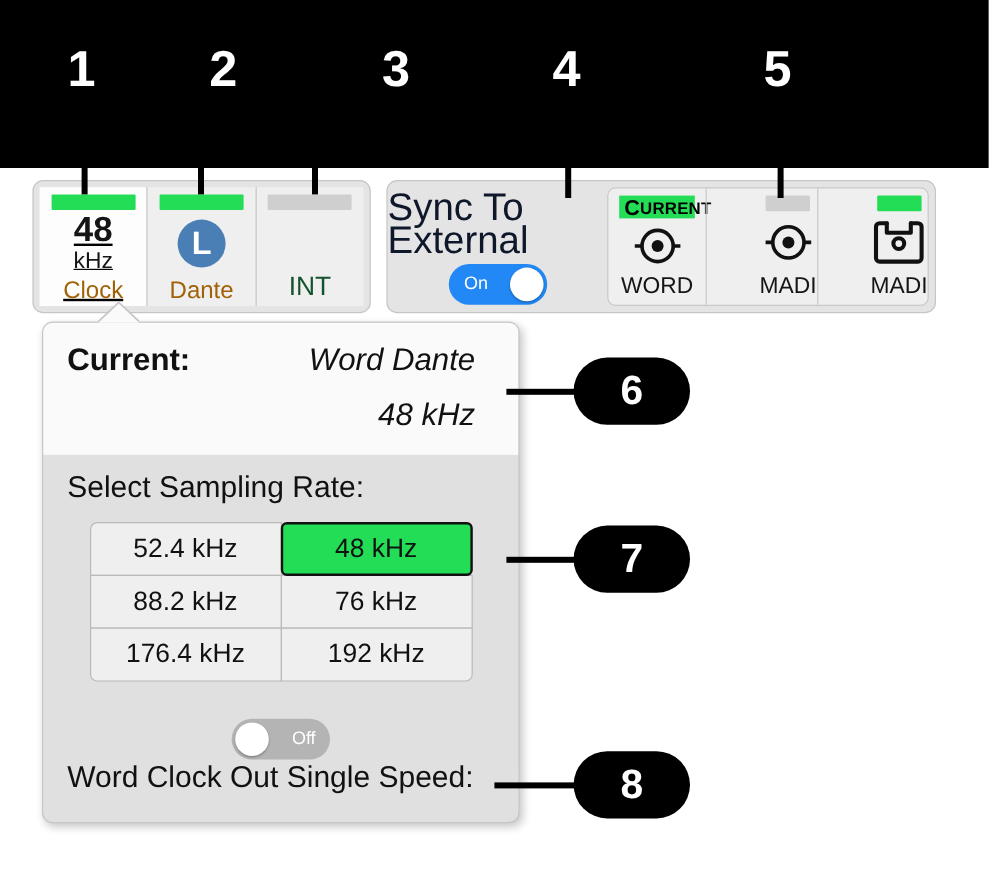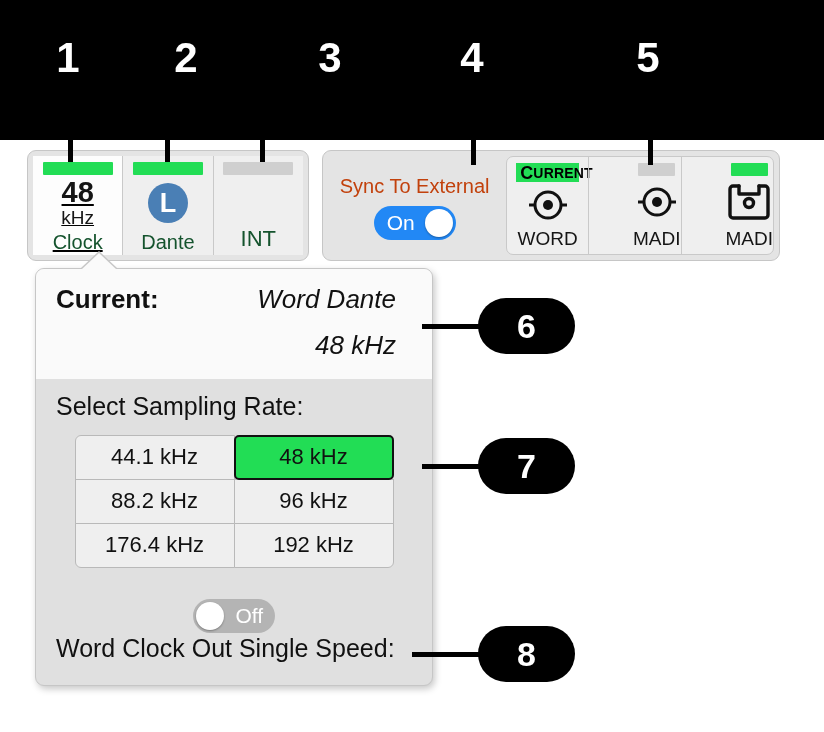--- a/index.html
+++ b/index.html
@@ -94,21 +94,21 @@
     line-height: 29px;
     margin-top: 2px;
   }
   .rate-unit {
     font-size: 19px;
     color: #151515;
     line-height: 22px;
   }
   .cell-caption {
     font-size: 20px;
-    color: #14532d;
+    color: #a16207;
     line-height: 24px;
     padding-bottom: 1px;
   }
   .int-label {
     font-size: 22px;
     color: #14532d;
     margin-top: 48px;
   }
   .dante-badge {
     width: 40px;
@@ -139,22 +139,22 @@
   }
   #sync-ext-box {
     width: 195px;
     display: flex;
     flex-direction: column;
     align-items: center;
     justify-content: center;
     box-sizing: border-box;
   }
   #sync-ext-label {
-    font-size: 20px;
-    color: #c2410c;
+    font-size: 32px;
+    color: #0f172a;
     line-height: 28px;
   }
   .toggle {
     margin-top: 6px;
     width: 82px;
     height: 34px;
     border-radius: 17px;
     position: relative;
     box-sizing: border-box;
   }
@@ -169,21 +169,21 @@
     background: #ffffff;
     box-shadow: 0 1px 2px rgba(0,0,0,0.32);
   }
   .toggle.on .knob { right: 3px; }
   .toggle.off .knob { left: 3px; }
   .toggle .tgl-text {
     position: absolute;
     top: 0;
     height: 18px;
     line-height: 34px;
-    font-size: 21px;
+    font-size: 15px;
     color: #ffffff;
     font-weight: normal;
   }
   .toggle.on .tgl-text { left: 13px; }
   .toggle.off .tgl-text { right: 12px; }
 
   #sync-src-group {
     margin: 5px 5px 5px 0;
     flex: 1 1 auto;
     background: #efefef;
@@ -467,24 +467,24 @@
       <span class="current-value">Word Dante</span>
     </div>
     <div class="current-row second">
       <span class="current-value">48 kHz</span>
     </div>
   </div>
 
   <div id="rate-section">
     <div id="rate-section-label">Select Sampling Rate:</div>
     <div id="rate-grid">
-      <div class="rate-btn r0c0">44.1 kHz</div>
+      <div class="rate-btn r0c0">52.4 kHz</div>
       <div class="rate-btn r0c1 selected">48 kHz</div>
       <div class="rate-btn r1c0">88.2 kHz</div>
-      <div class="rate-btn r1c1">96 kHz</div>
+      <div class="rate-btn r1c1">76 kHz</div>
       <div class="rate-btn r2c0">176.4 kHz</div>
       <div class="rate-btn r2c1">192 kHz</div>
     </div>
   </div>
 
   <div id="wcout-section">
     <div id="wcout-toggle-wrap">
       <div class="toggle off">
         <span class="tgl-text">Off</span>
         <span class="knob"></span>

